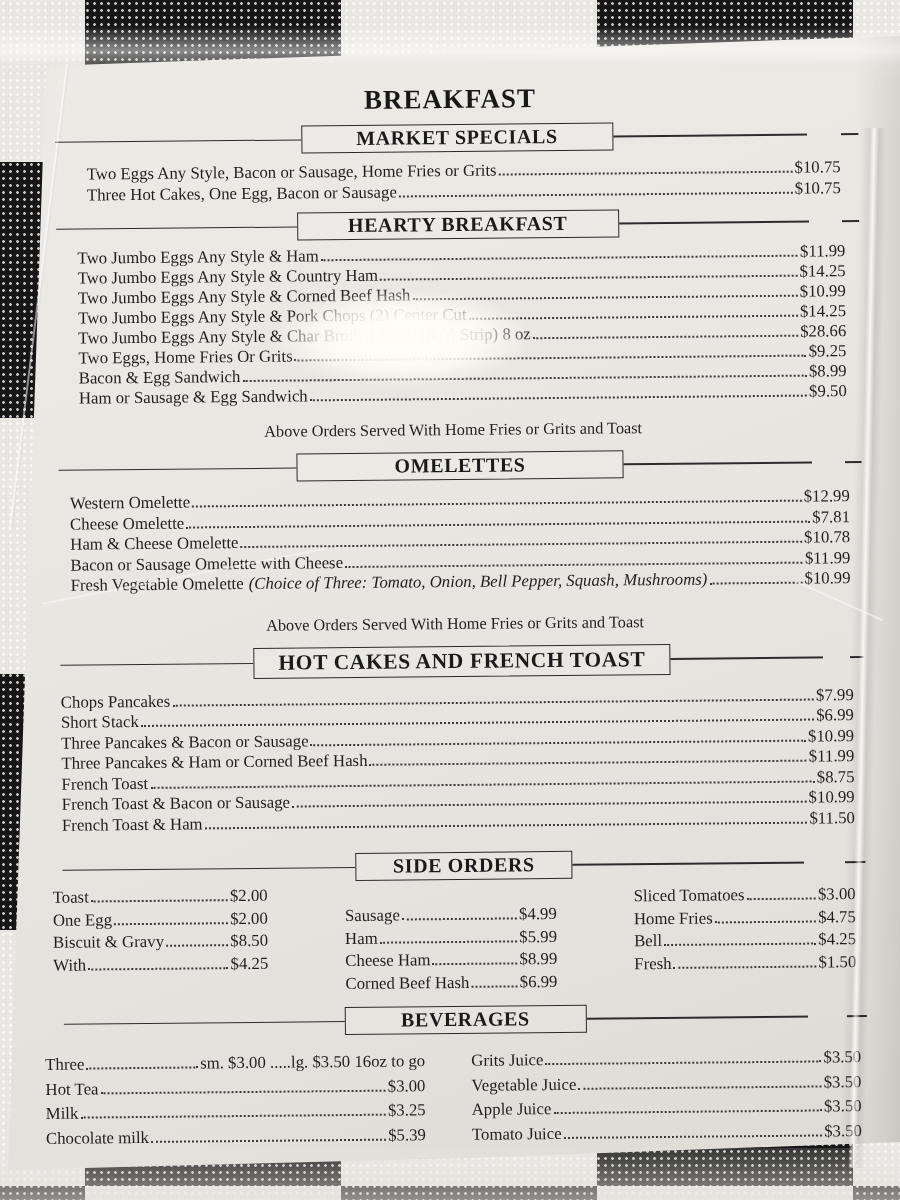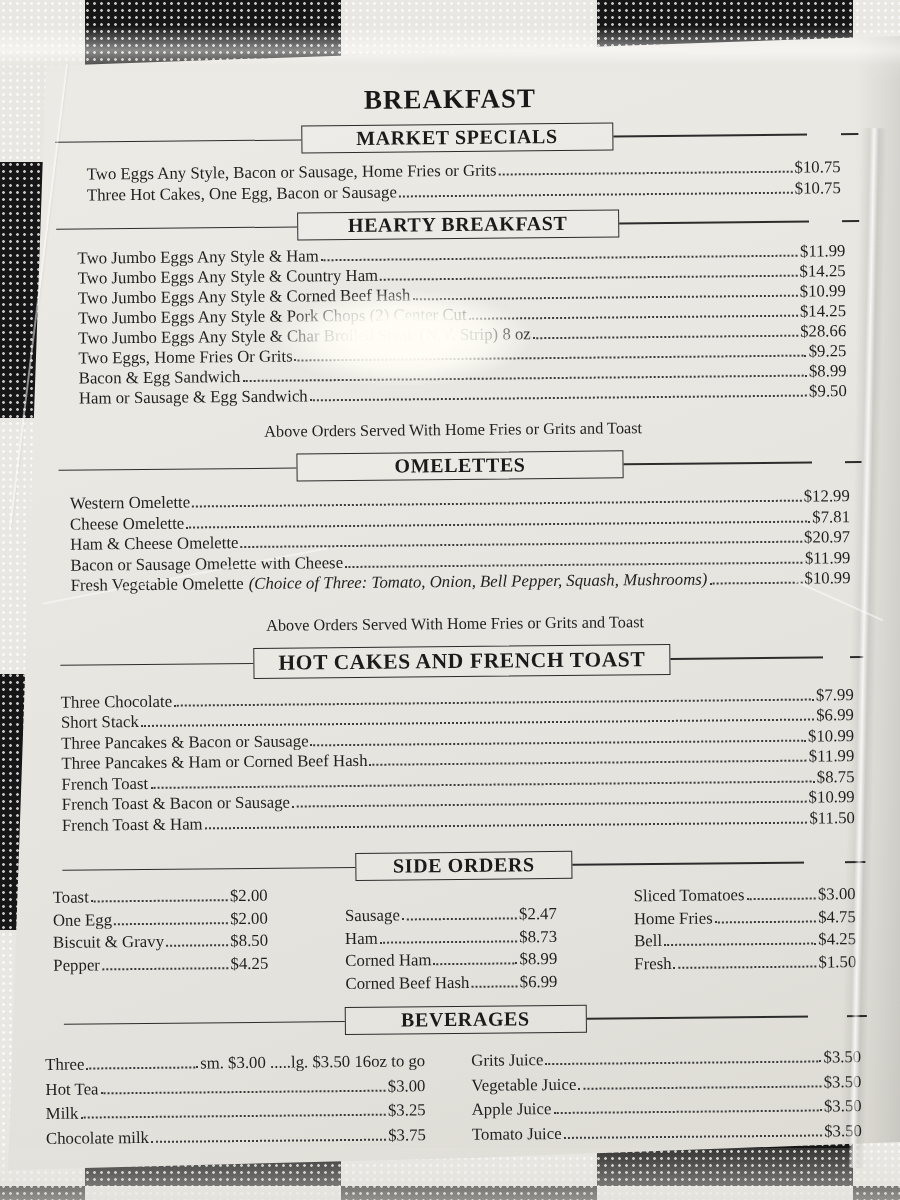--- a/index.html
+++ b/index.html
@@ -178,21 +178,21 @@
         <span class="pr">$12.99</span>
       </div>
       <div class="row">
         <span class="nm">Cheese Omelette</span>
         <span class="dots"></span>
         <span class="pr">$7.81</span>
       </div>
       <div class="row">
         <span class="nm">Ham &amp; Cheese Omelette</span>
         <span class="dots"></span>
-        <span class="pr">$20.97</span>
+        <span class="pr">$10.78</span>
       </div>
       <div class="row">
         <span class="nm">Bacon or Sausage Omelette with Cheese</span>
         <span class="dots"></span>
         <span class="pr">$11.99</span>
       </div>
       <div class="row">
         <span class="nm">Fresh Vegetable Omelette</span>
         <span class="it">(Choice of Three: Tomato, Onion, Bell Pepper, Squash, Mushrooms)</span>
         <span class="dots"></span>
@@ -201,21 +201,21 @@
     </div>
     <div class="served-note" id="note2">Above Orders Served With Home Fries or Grits and Toast</div>
 
     <div class="shead" id="sec-hct">
       <span class="hline"></span>
       <span class="hbox">HOT CAKES AND FRENCH TOAST</span>
       <span class="hline r"></span>
     </div>
     <div class="rows hot">
       <div class="row">
-        <span class="nm">Three Chocolate</span>
+        <span class="nm">Chops Pancakes</span>
         <span class="dots"></span>
         <span class="pr">$7.99</span>
       </div>
       <div class="row">
         <span class="nm">Short Stack</span>
         <span class="dots"></span>
         <span class="pr">$6.99</span>
       </div>
       <div class="row">
         <span class="nm">Three Pancakes &amp; Bacon or Sausage</span>
@@ -260,38 +260,38 @@
           <span class="nm">One Egg</span>
           <span class="dots"></span>
           <span class="pr">$2.00</span>
         </div>
         <div class="row">
           <span class="nm">Biscuit &amp; Gravy</span>
           <span class="dots"></span>
           <span class="pr">$8.50</span>
         </div>
         <div class="row">
-          <span class="nm">Pepper</span>
+          <span class="nm">With</span>
           <span class="dots"></span>
           <span class="pr">$4.25</span>
         </div>
       </div>
       <div class="col c2">
         <div class="row">
           <span class="nm">Sausage</span>
           <span class="dots"></span>
-          <span class="pr">$2.47</span>
+          <span class="pr">$4.99</span>
         </div>
         <div class="row">
           <span class="nm">Ham</span>
           <span class="dots"></span>
-          <span class="pr">$8.73</span>
-        </div>
-        <div class="row">
-          <span class="nm">Corned Ham</span>
+          <span class="pr">$5.99</span>
+        </div>
+        <div class="row">
+          <span class="nm">Cheese Ham</span>
           <span class="dots"></span>
           <span class="pr">$8.99</span>
         </div>
         <div class="row">
           <span class="nm">Corned Beef Hash</span>
           <span class="dots"></span>
           <span class="pr">$6.99</span>
         </div>
       </div>
       <div class="col c3">
@@ -336,21 +336,21 @@
           <span class="pr">$3.00</span>
         </div>
         <div class="row">
           <span class="nm">Milk</span>
           <span class="dots"></span>
           <span class="pr">$3.25</span>
         </div>
         <div class="row">
           <span class="nm">Chocolate milk</span>
           <span class="dots"></span>
-          <span class="pr">$3.75</span>
+          <span class="pr">$5.39</span>
         </div>
       </div>
       <div class="col c2">
         <div class="row">
           <span class="nm">Grits Juice</span>
           <span class="dots"></span>
           <span class="pr">$3.50</span>
         </div>
         <div class="row">
           <span class="nm">Vegetable Juice</span>

